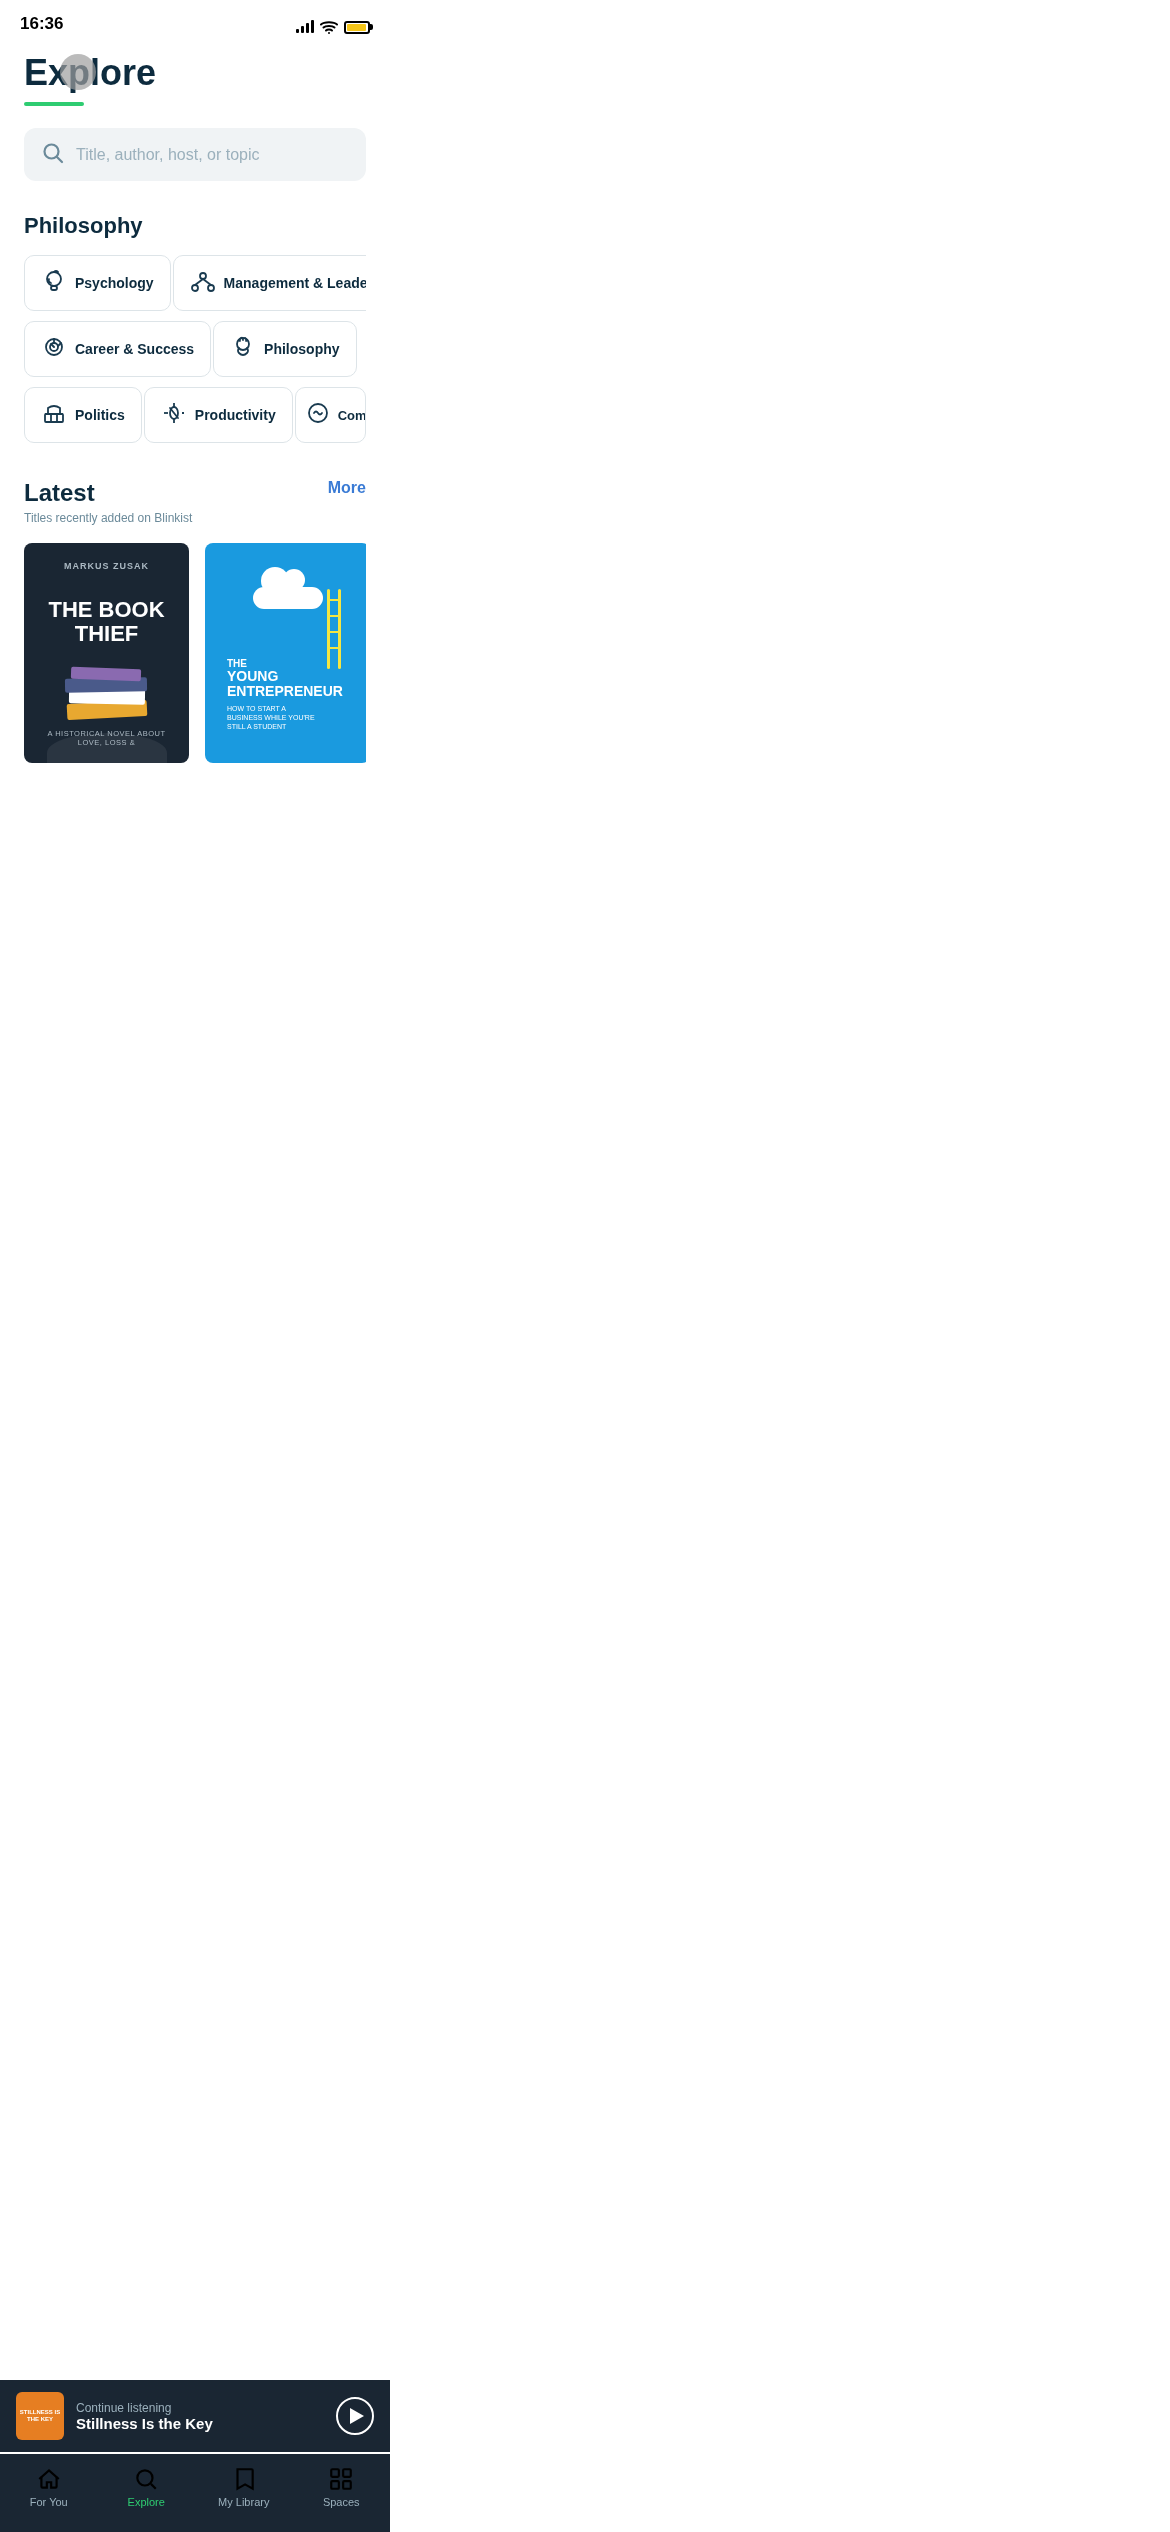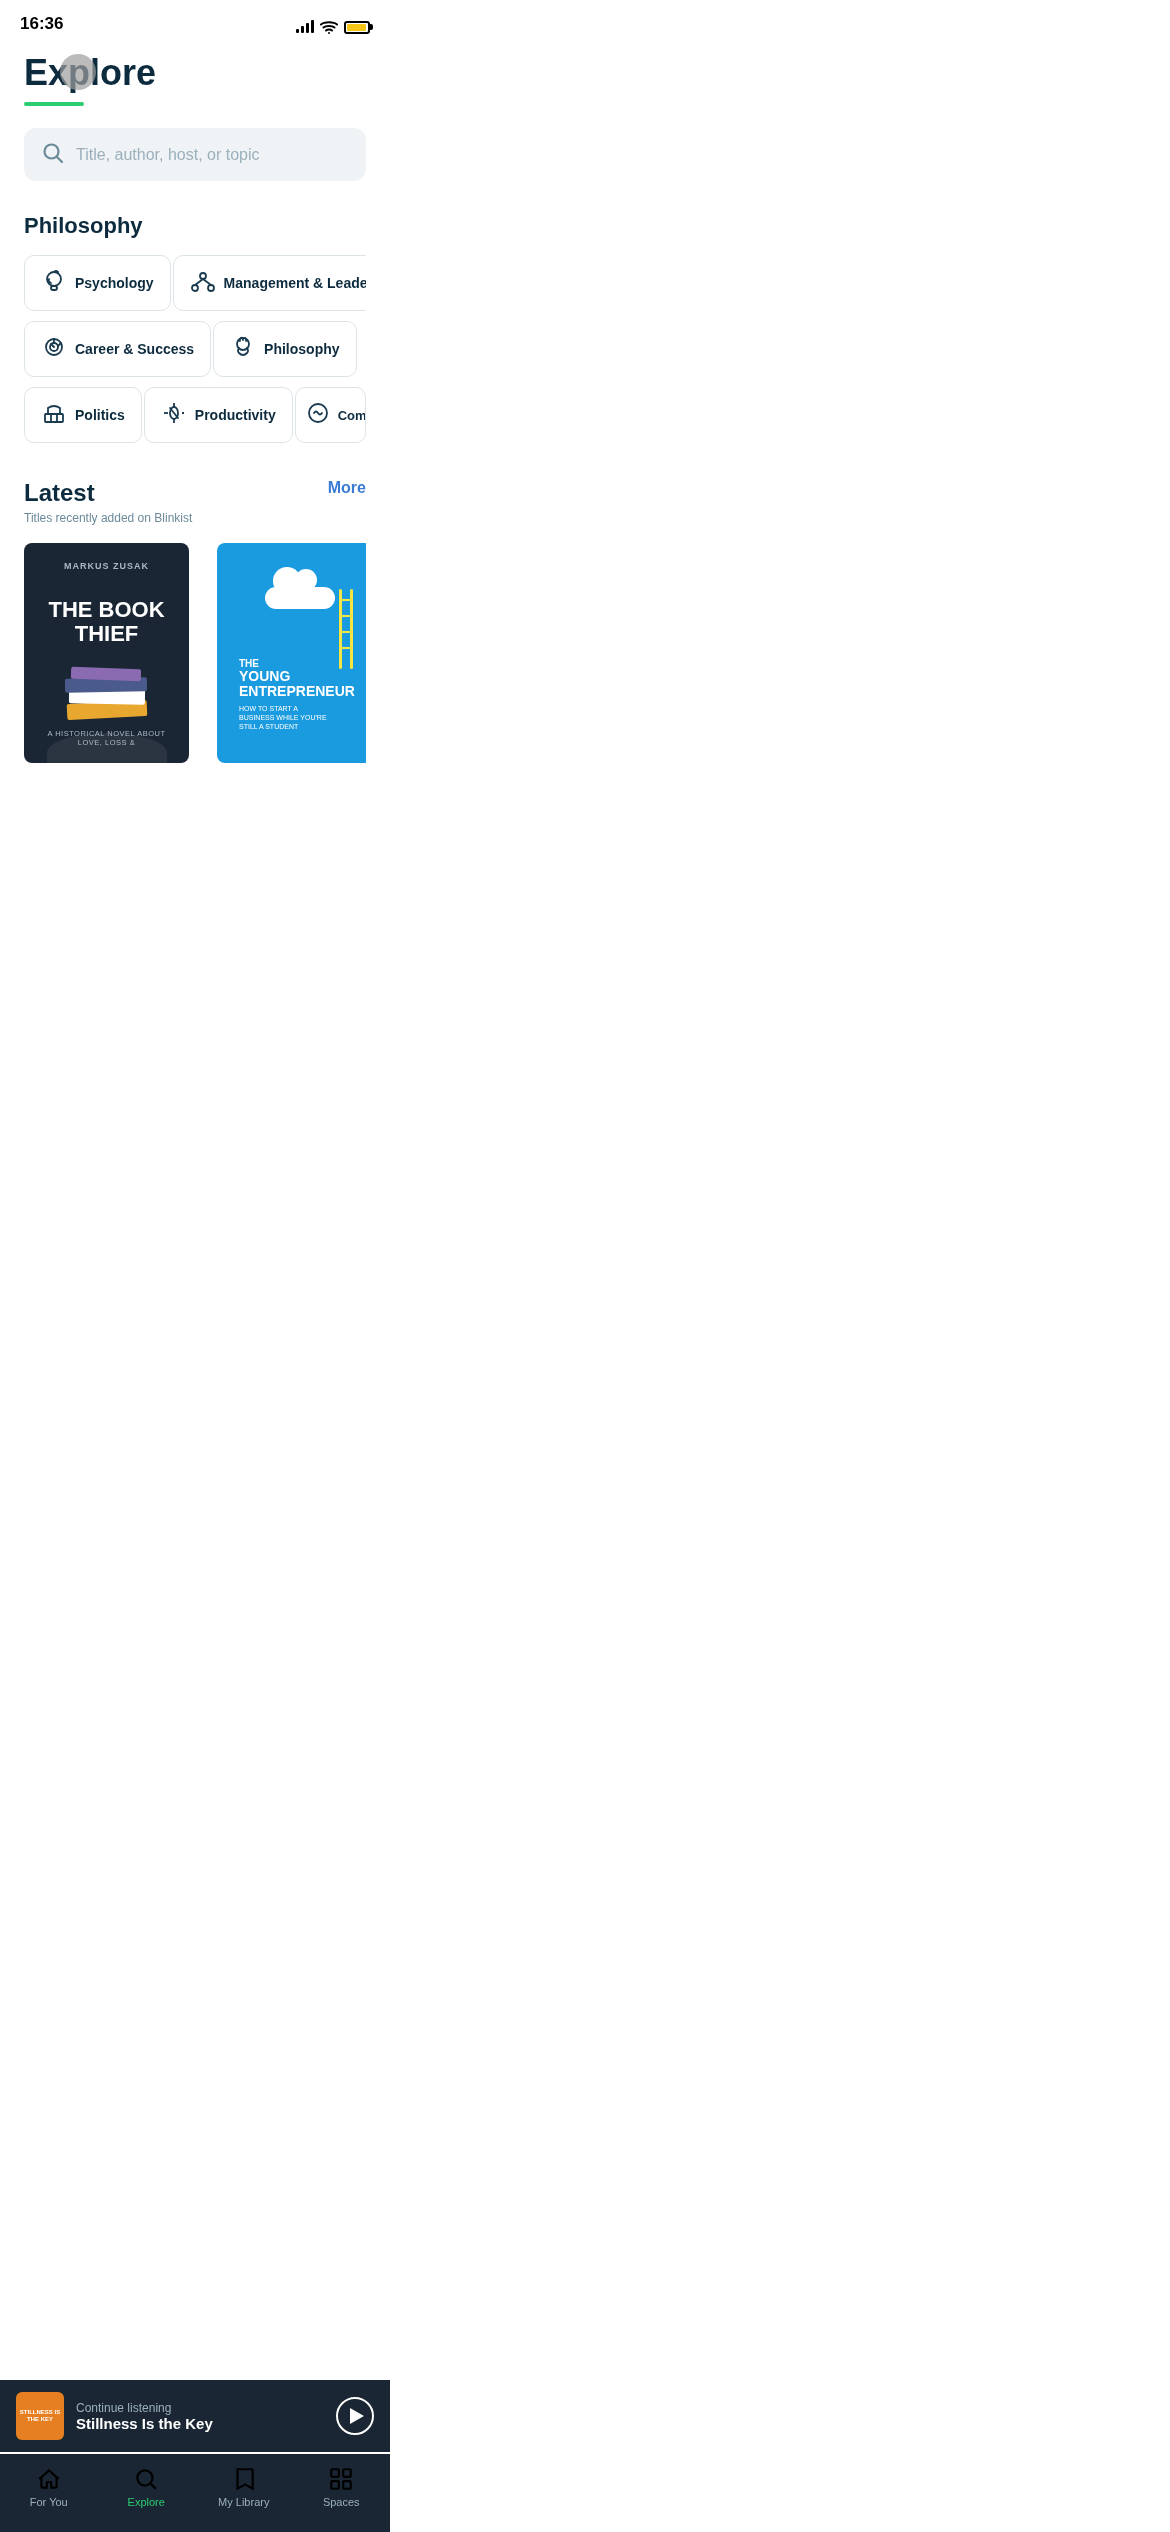--- a/index.html
+++ b/index.html
@@ -190,21 +190,21 @@
       cursor: pointer;
     }
     .latest-subtitle {
       font-size: 12px;
       color: #6b8a9a;
       margin-bottom: 18px;
     }
 
     .books-row {
       display: flex;
-      gap: 28px;
+      gap: 16px;
       overflow-x: auto;
     }
 
     .book-card {
       width: 165px;
       flex-shrink: 0;
       border-radius: 8px;
       overflow: hidden;
     }
 

